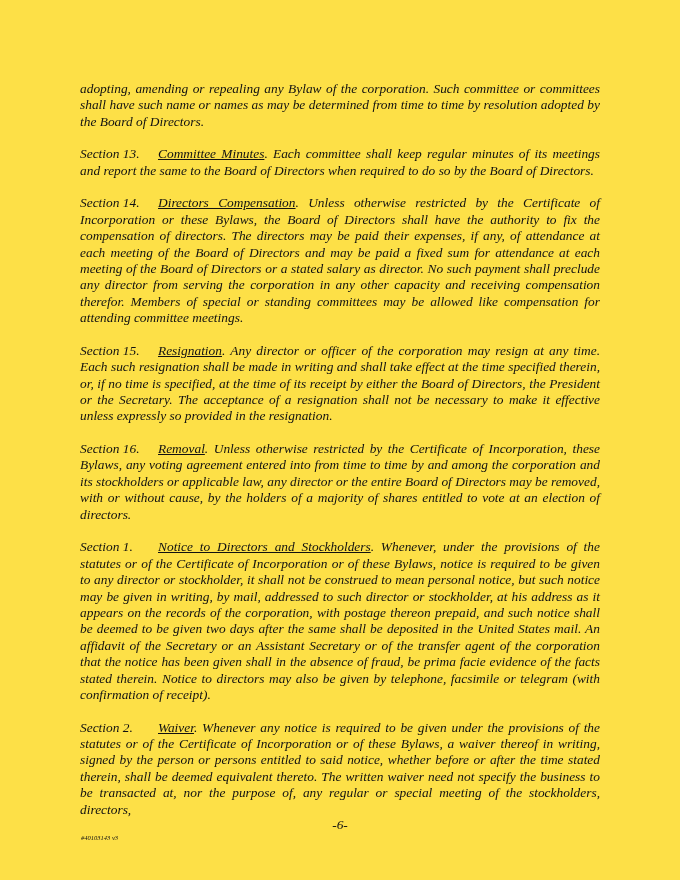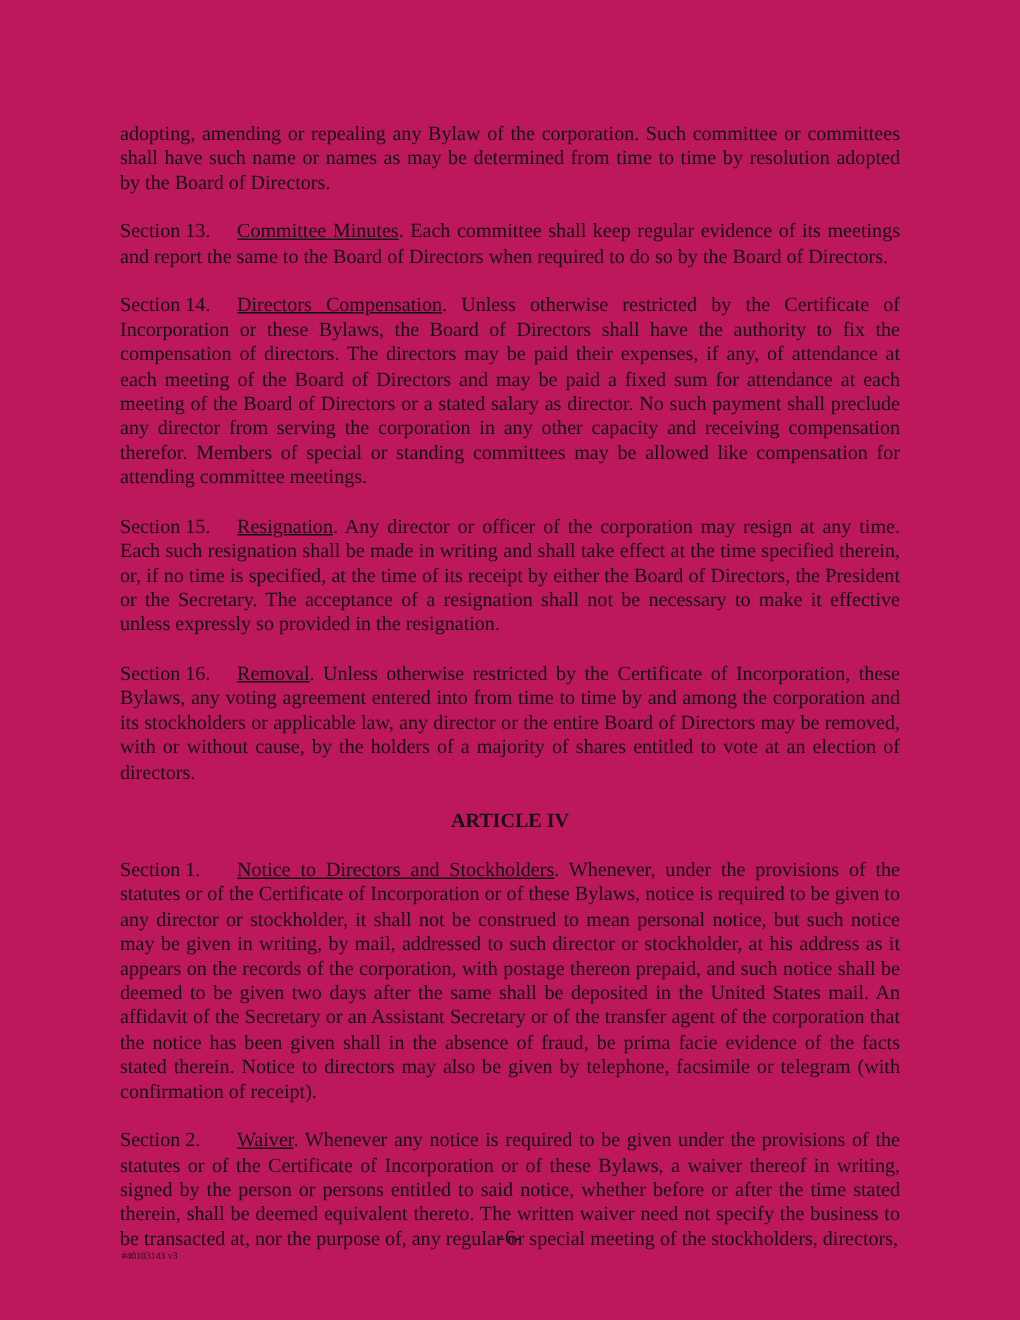--- a/index.html
+++ b/index.html
@@ -1,20 +1,21 @@
 <!DOCTYPE html>
 <html><head>
 <meta charset="utf-8">
 <style>
   html, body { margin: 0; padding: 0; background: #ffffff; }
   body { width: 680px; height: 880px; position: relative; overflow: hidden; }
   .page {
     position: absolute; left: 0; top: 0; width: 680px; height: 880px;
-    background: #be185d; color: #111111;
+    background: #fde047; color: #111111;
     font-family: "Liberation Serif", "DejaVu Serif", serif;
+    font-style: italic;
   }
   .content {
     position: absolute; left: 80px; top: 81px; width: 520px;
     font-size: 13.4px; line-height: 16.4px; text-align: justify;
   }
   .para { margin: 0 0 16.2px 0; }
   .sec-label { display: inline-block; width: 78px; }
   .sec-title { text-decoration: underline; margin-top: 16px; }
   .article {
     text-align: center; font-weight: bold; margin: 0 0 16.2px 0;
@@ -32,37 +33,36 @@
 <body>
 
 <div class="page">
   <div class="content">
 
     <p class="para">
       <span>adopting, amending or repealing any Bylaw of the corporation.  Such committee or committees shall have such name or names as may be determined from time to time by resolution adopted by the Board of Directors.</span>
     </p>
 
     <p class="para">
-      <span class="sec-label">Section 13.</span><span class="sec-title">Committee Minutes</span><span>.  Each committee shall keep regular evidence of its meetings and report the same to the Board of Directors when required to do so by the Board of Directors.</span>
+      <span class="sec-label">Section 13.</span><span class="sec-title">Committee Minutes</span><span>.  Each committee shall keep regular minutes of its meetings and report the same to the Board of Directors when required to do so by the Board of Directors.</span>
     </p>
 
     <p class="para">
       <span class="sec-label">Section 14.</span><span class="sec-title">Directors Compensation</span><span>.  Unless otherwise restricted by the Certificate of Incorporation or these Bylaws, the Board of Directors shall have the authority to fix the compensation of directors.  The directors may be paid their expenses, if any, of attendance at each meeting of the Board of Directors and may be paid a fixed sum for attendance at each meeting of the Board of Directors or a stated salary as director.  No such payment shall preclude any director from serving the corporation in any other capacity and receiving compensation therefor.  Members of special or standing committees may be allowed like compensation for attending committee meetings.</span>
     </p>
 
     <p class="para">
       <span class="sec-label">Section 15.</span><span class="sec-title">Resignation</span><span>.  Any director or officer of the corporation may resign at any time.  Each such resignation shall be made in writing and shall take effect at the time specified therein, or, if no time is specified, at the time of its receipt by either the Board of Directors, the President or the Secretary.  The acceptance of a resignation shall not be necessary to make it effective unless expressly so provided in the resignation.</span>
     </p>
 
     <p class="para">
       <span class="sec-label">Section 16.</span><span class="sec-title">Removal</span><span>.  Unless otherwise restricted by the Certificate of Incorporation, these Bylaws, any voting agreement entered into from time to time by and among the corporation and its stockholders or applicable law, any director or the entire Board of Directors may be removed, with or without cause, by the holders of a majority of shares entitled to vote at an election of directors.</span>
     </p>
 
     <div class="article">
-      <div>ARTICLE IV</div>
     </div>
 
     <p class="para">
       <span class="sec-label">Section 1.</span><span class="sec-title">Notice to Directors and Stockholders</span><span>.  Whenever, under the provisions of the statutes or of the Certificate of Incorporation or of these Bylaws, notice is required to be given to any director or stockholder, it shall not be construed to mean personal notice, but such notice may be given in writing, by mail, addressed to such director or stockholder, at his address as it appears on the records of the corporation, with postage thereon prepaid, and such notice shall be deemed to be given two days after the same shall be deposited in the United States mail.  An affidavit of the Secretary or an Assistant Secretary or of the transfer agent of the corporation that the notice has been given shall in the absence of fraud, be prima facie evidence of the facts stated therein.  Notice to directors may also be given by telephone, facsimile or telegram (with confirmation of receipt).</span>
     </p>
 
     <p class="para">
       <span class="sec-label">Section 2.</span><span class="sec-title">Waiver</span><span>.  Whenever any notice is required to be given under the provisions of the statutes or of the Certificate of Incorporation or of these Bylaws, a waiver thereof in writing, signed by the person or persons entitled to said notice, whether before or after the time stated therein, shall be deemed equivalent thereto.  The written waiver need not specify the business to be transacted at, nor the purpose of, any regular or special meeting of the stockholders, directors,</span>
     </p>
 

